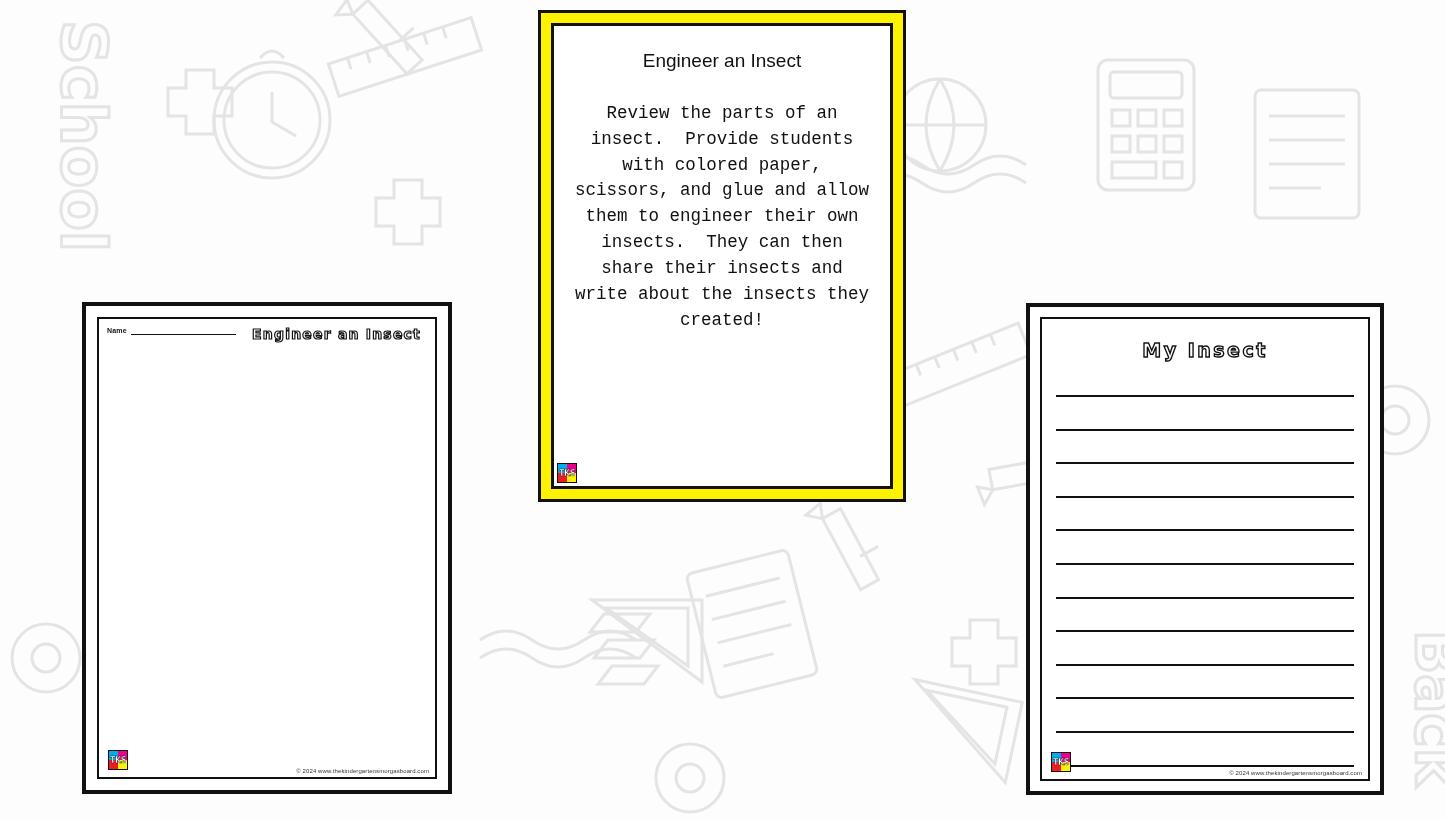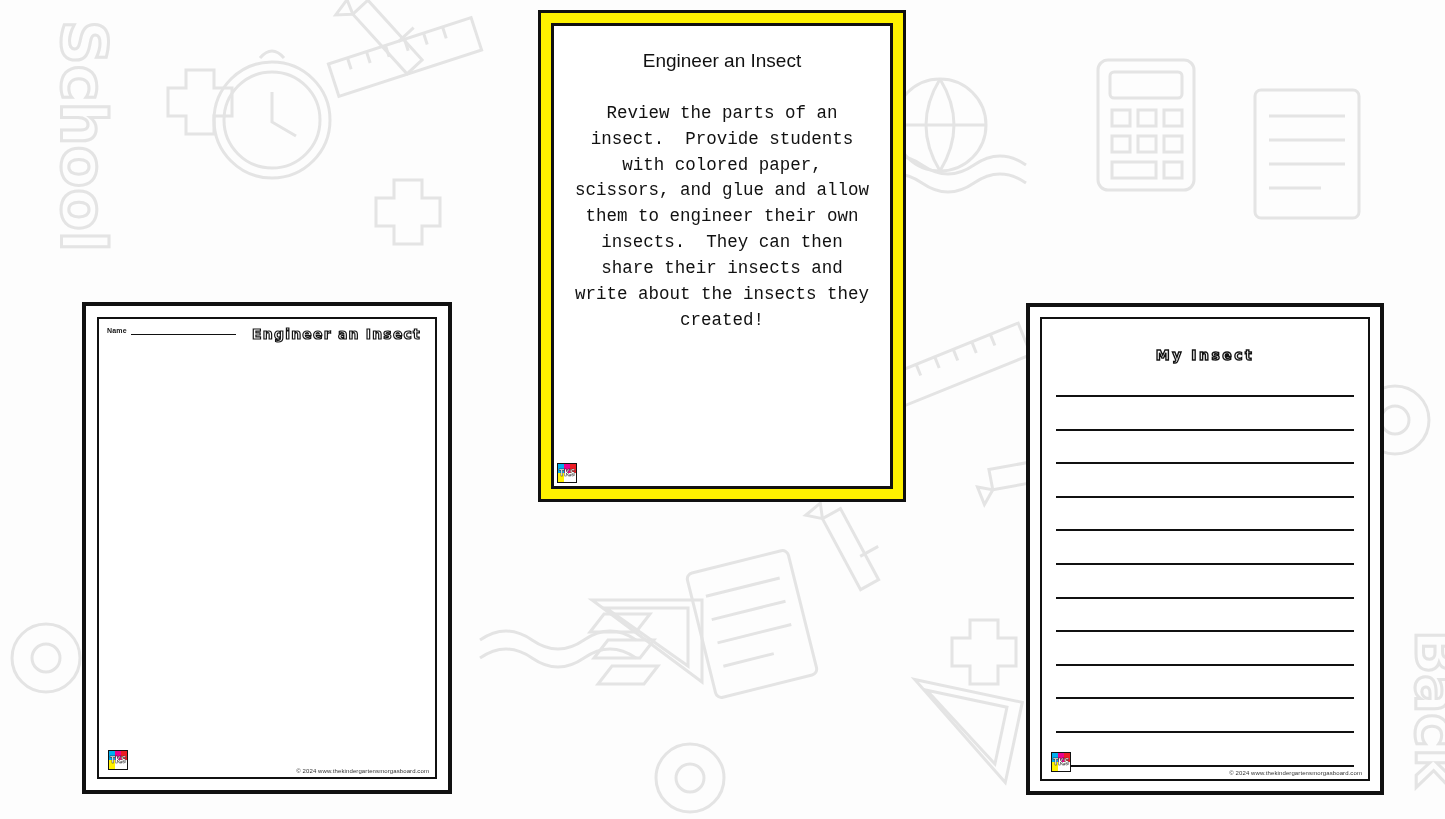--- a/index.html
+++ b/index.html
@@ -106,21 +106,21 @@
   }
 
   
   .tks-badge {
     position: absolute;
     width: 20px;
     height: 20px;
     border: 1.5px solid #111;
     background: #ffffff;
     display: grid;
-    grid-template-columns: 1fr 1fr 1fr;
+    grid-template-columns: 1fr 1fr;
     grid-template-rows: 1fr 1fr;
     overflow: hidden;
   }
   .tks-badge .q { width: 100%; height: 100%; }
   .tks-badge .q1 { background: #00aeef; }
   .tks-badge .q2 { background: #ec008c; }
   .tks-badge .q3 { background: #ed1c24; }
   .tks-badge .q4 { background: #fff200; }
   .tks-badge .letters {
     position: absolute;
@@ -187,24 +187,24 @@
   }
   #page-lined .inner {
     width: 100%;
     height: 100%;
     border: 2px solid #111111;
     background: #ffffff;
     position: relative;
     padding: 14px 14px 0 14px;
   }
   #lined-title {
-    font-size: 14px;
+    font-size: 19px;
     letter-spacing: 2.5px;
     -webkit-text-stroke: 1.4px #111111;
-    margin-top: 14px;
+    margin-top: 6px;
   }
   .rule-wrap {
     position: absolute;
     left: 14px;
     right: 14px;
     top: 76px;
   }
   .rule {
     height: 0;
     border-bottom: 2.6px solid #111111;

